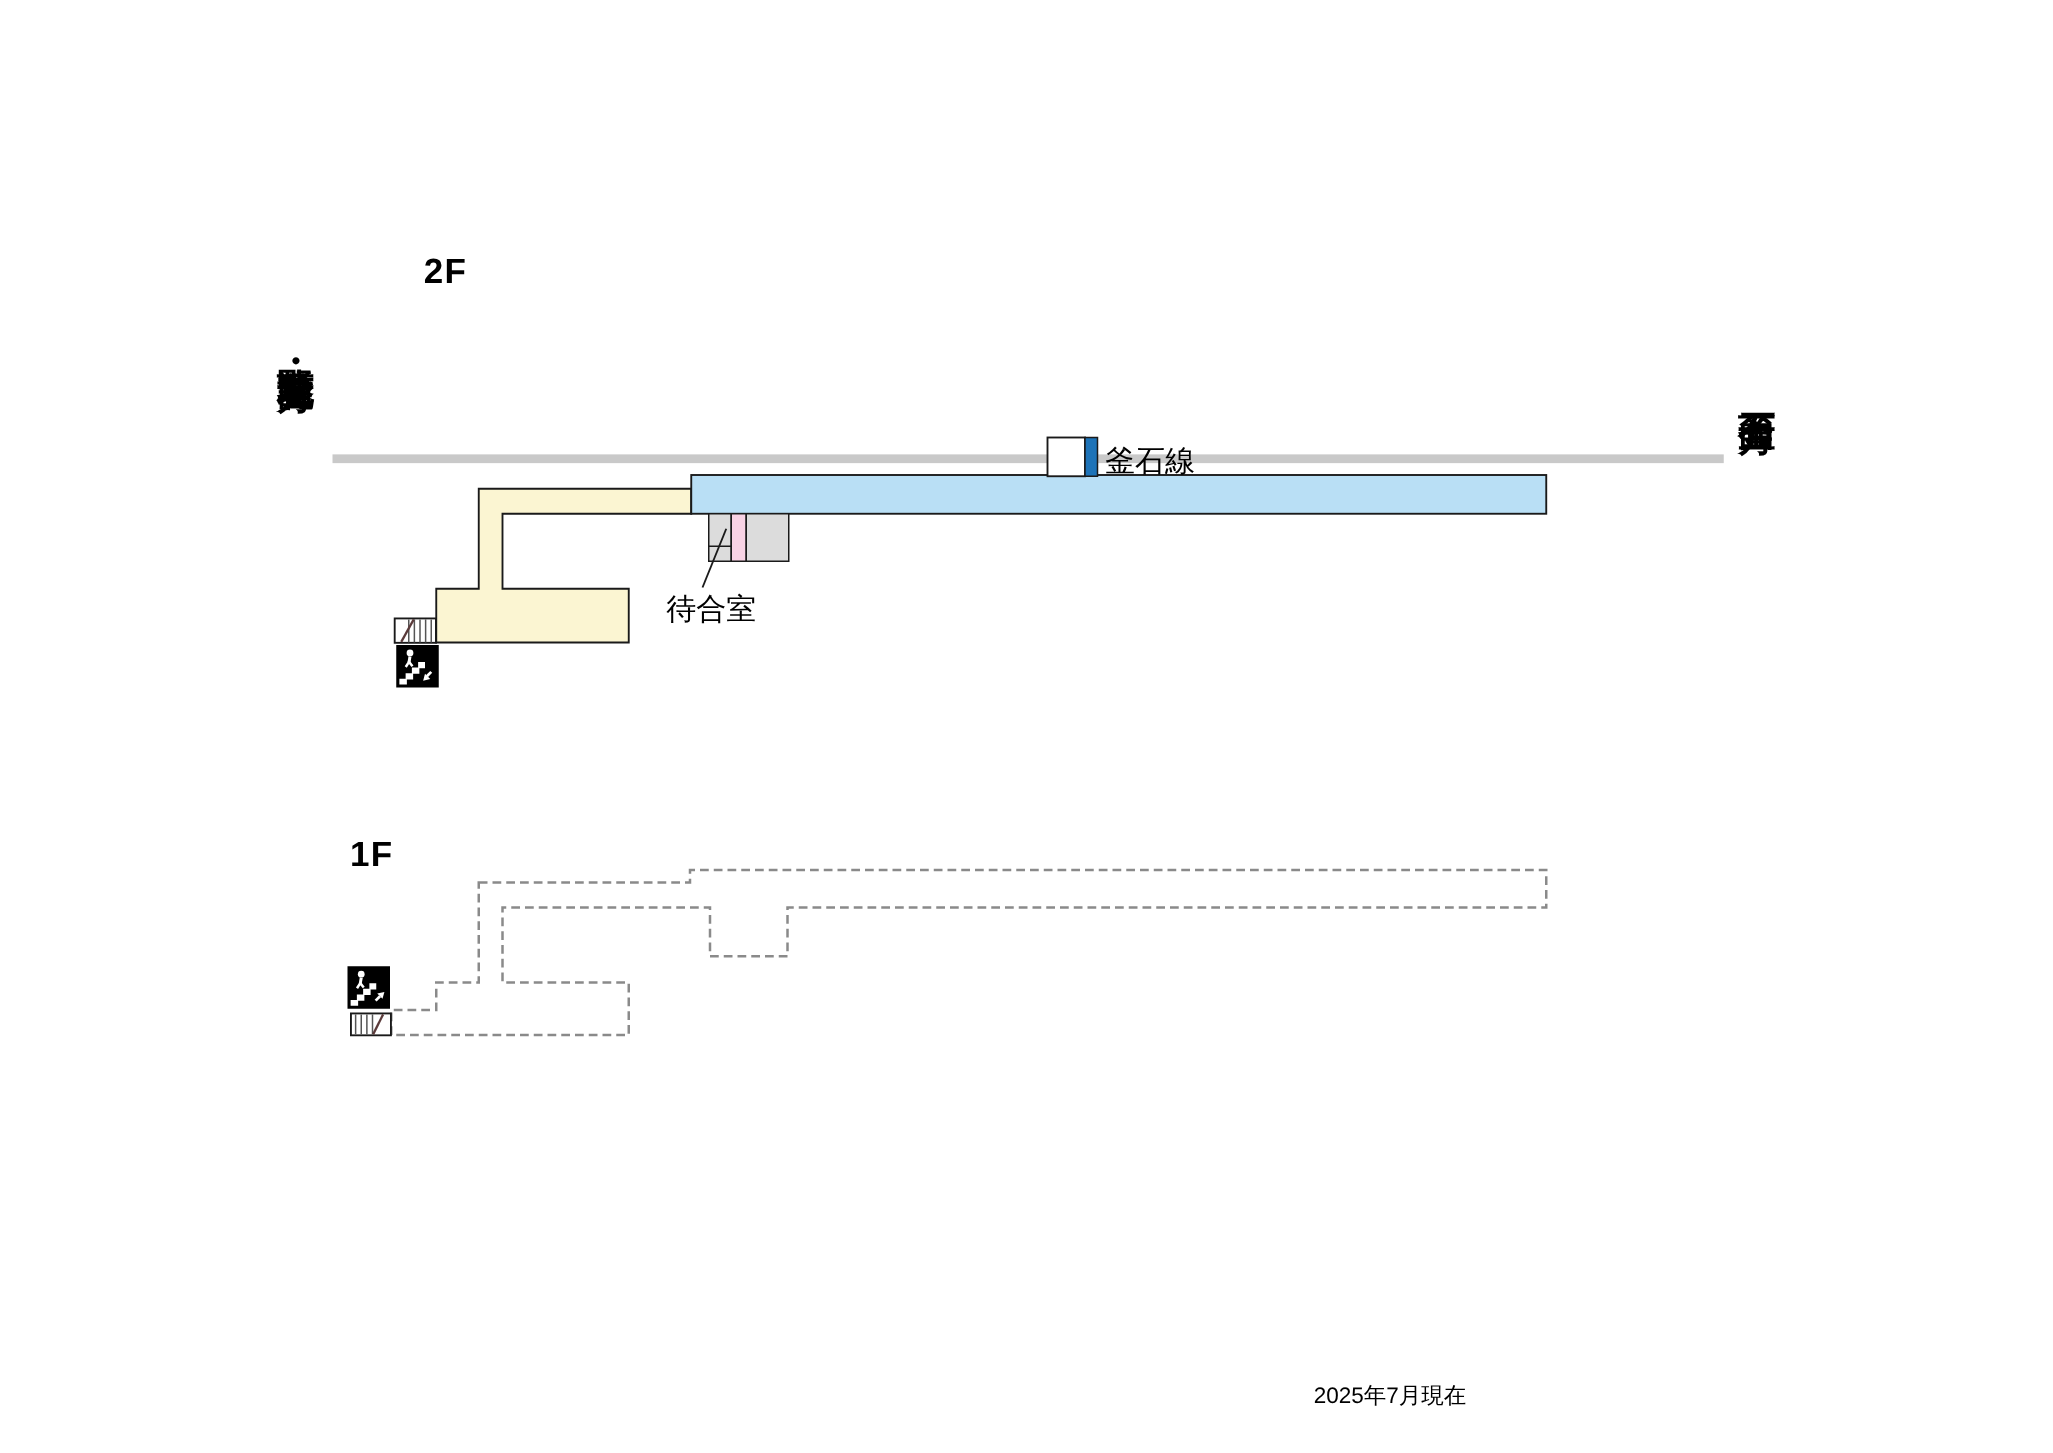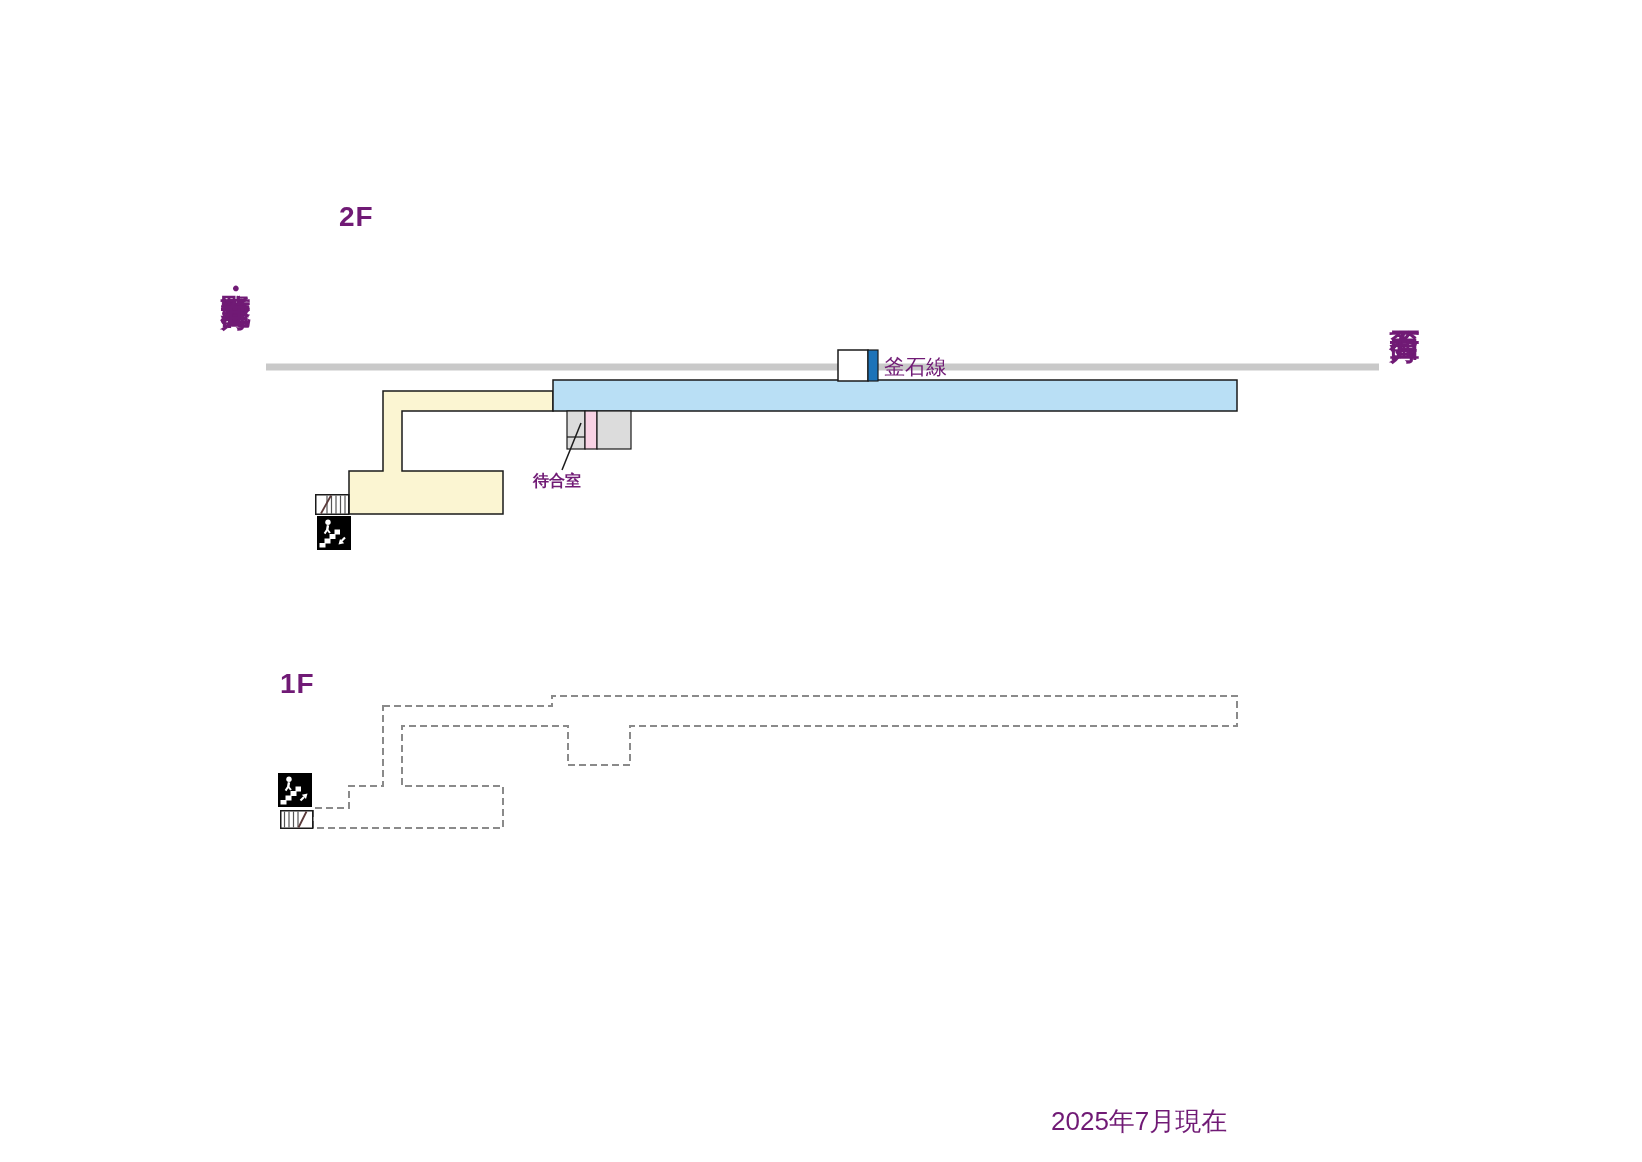--- a/index.html
+++ b/index.html
@@ -1,28 +1,28 @@
 <!DOCTYPE html>
 <html style="--platform-blue: #b9dff5; --concourse-yellow: #fbf5d2; --waiting-gray: #dcdcdc; --waiting-pink: #f8d2e4; --track-gray: #c9c9c9; --line-marker-blue: #1d73b8; --dash-gray: #8a8a8a; --ink: #1a1a1a; --stair-diagonal: #5a3a3a;"><head>
 <meta charset="utf-8">
 <style>
   html,body{margin:0;padding:0;background:#fff;}
   .stage{
     position:relative;width:1642px;height:1162px;background:#fff;
-    font-family:"Liberation Sans","DejaVu Sans",sans-serif;color:#701a75;overflow:hidden;
+    font-family:"Liberation Sans","DejaVu Sans",sans-serif;color:#000000;overflow:hidden;
   }
   .abs{position:absolute;}
   .floor-label{font-size:28px;font-weight:bold;letter-spacing:1px;}
   .dir-text{
     writing-mode:vertical-rl;text-orientation:upright;
     font-size:30px;font-weight:bold;line-height:1.08;letter-spacing:1px;white-space:nowrap;
   }
-  .line-label{font-size:21px;}
-  .room-label{font-size:16px;font-weight:bold;}
-  .footer-text{font-size:26px;}
+  .line-label{font-size:24px;}
+  .room-label{font-size:24px;}
+  .footer-text{font-size:18px;}
   svg{display:block;}
   .track{fill:var(--track-gray,#c9c9c9);}
   .concourse{fill:var(--concourse-yellow,#fbf5d2);stroke:var(--ink,#1a1a1a);stroke-width:1.5;}
   .platform{fill:var(--platform-blue,#b9dff5);stroke:var(--ink,#1a1a1a);stroke-width:1.5;}
   .wr-gray{fill:var(--waiting-gray,#dcdcdc);stroke:var(--ink,#1a1a1a);stroke-width:1.2;}
   .wr-pink{fill:var(--waiting-pink,#f8d2e4);stroke:var(--ink,#1a1a1a);stroke-width:1.2;}
   .thinline{stroke:var(--ink,#1a1a1a);stroke-width:1.2;fill:none;}
   .marker-white{fill:#fff;stroke:var(--ink,#1a1a1a);stroke-width:1.5;}
   .marker-blue{fill:var(--line-marker-blue,#1d73b8);stroke:var(--ink,#1a1a1a);stroke-width:1.2;}
   .dashed-outline{fill:none;stroke:var(--dash-gray,#8a8a8a);stroke-width:2;stroke-dasharray:7 4;}

